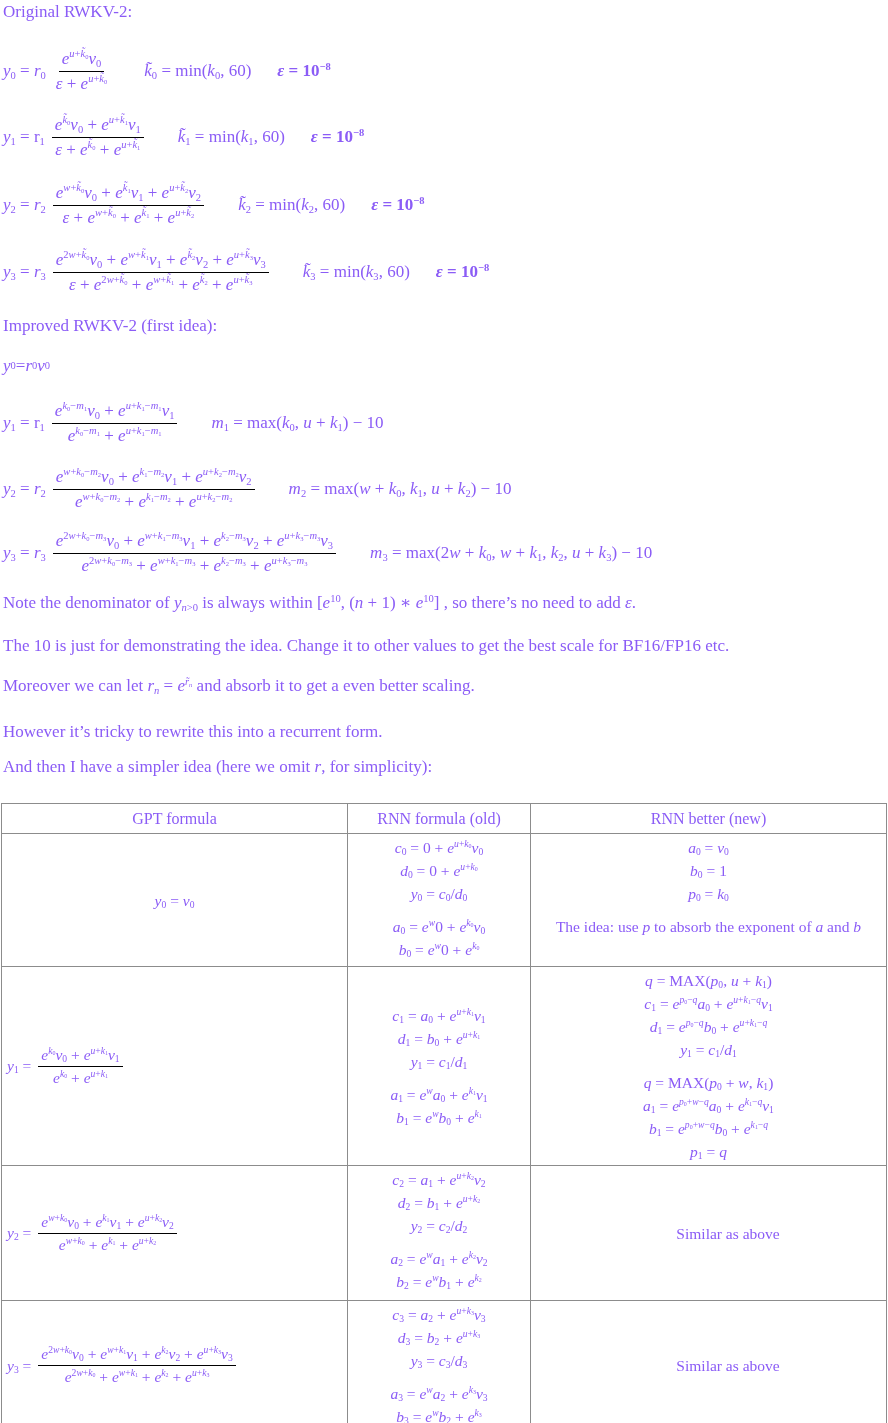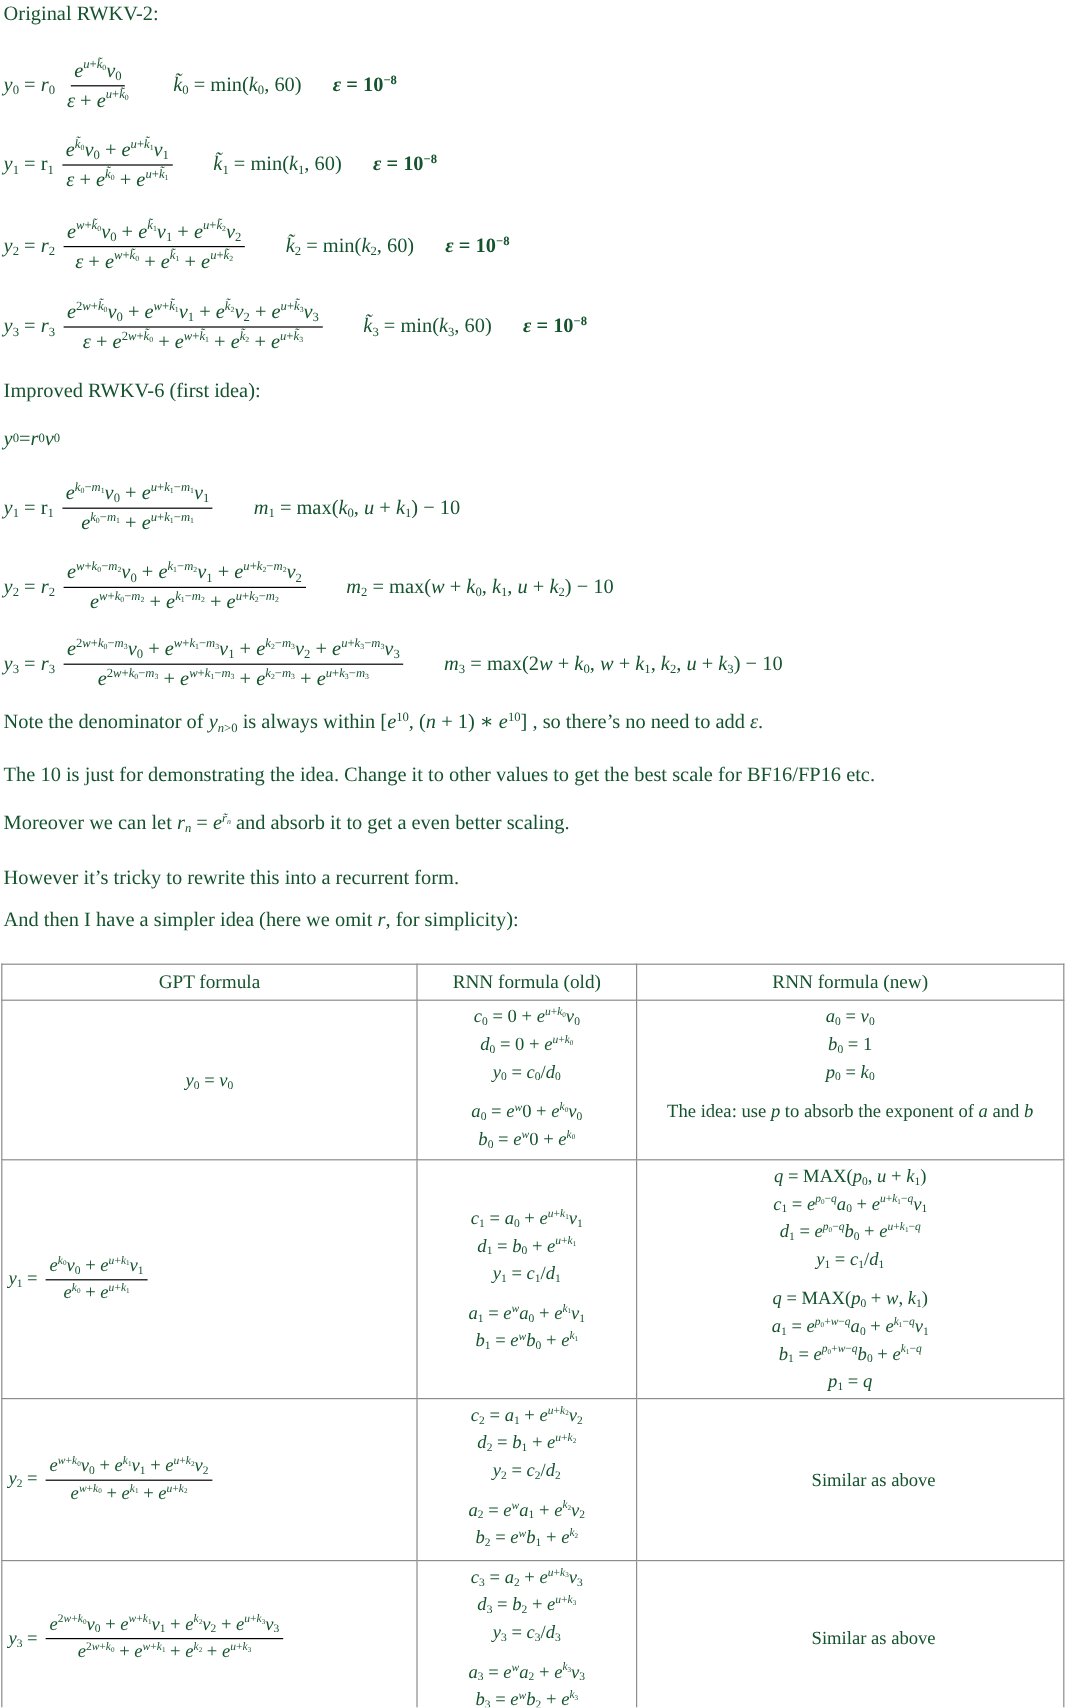--- a/index.html
+++ b/index.html
@@ -1,16 +1,16 @@
 <!DOCTYPE html>
 <html><head>
 <meta charset="utf-8">
 <style>
   html,body{margin:0;padding:0;background:#ffffff;}
-  .doc{position:relative;width:888px;height:1423px;background:#ffffff;color:#14532d;
+  .doc{position:relative;width:888px;height:1423px;background:#ffffff;color:#8b5cf6;
        font-family:"Liberation Serif","DejaVu Serif",serif;overflow:hidden;}
   .para{position:absolute;left:3px;font-size:17px;white-space:nowrap;font-style:normal;}
   .eq{position:absolute;left:3px;height:58px;display:flex;align-items:center;
       font-size:17px;font-style:italic;white-space:nowrap;}
   .eq.plain-eq{height:24px;}
   .rm{font-style:normal;}
   .it{font-style:italic;}
   .lhs{margin-right:7px;}
   .frac{display:inline-flex;flex-direction:column;align-items:center;vertical-align:middle;}
   .num{border-bottom:1px solid #000;padding:0 3px 2px;white-space:nowrap;}
@@ -68,21 +68,21 @@
   <div class="eq" style="top:243px">
       <span class="lhs">y<sub><span class="rm">3</span></sub> <span class="rm">=</span> r<sub><span class="rm">3</span></sub></span>
       <span class="frac">
         <span class="num">e<sup><span class="rm">2</span>w<span class="rm">+</span>k̃<sub><span class="rm">0</span></sub></sup>v<sub><span class="rm">0</span></sub> <span class="rm">+</span> e<sup>w<span class="rm">+</span>k̃<sub><span class="rm">1</span></sub></sup>v<sub><span class="rm">1</span></sub> <span class="rm">+</span> e<sup>k̃<sub><span class="rm">2</span></sub></sup>v<sub><span class="rm">2</span></sub> <span class="rm">+</span> e<sup>u<span class="rm">+</span>k̃<sub><span class="rm">3</span></sub></sup>v<sub><span class="rm">3</span></sub></span>
         <span class="den">ε <span class="rm">+</span> e<sup><span class="rm">2</span>w<span class="rm">+</span>k̃<sub><span class="rm">0</span></sub></sup> <span class="rm">+</span> e<sup>w<span class="rm">+</span>k̃<sub><span class="rm">1</span></sub></sup> <span class="rm">+</span> e<sup>k̃<sub><span class="rm">2</span></sub></sup> <span class="rm">+</span> e<sup>u<span class="rm">+</span>k̃<sub><span class="rm">3</span></sub></sup></span>
       </span>
       <span class="cond">k̃<sub><span class="rm">3</span></sub> <span class="rm">=</span> <span class="rm">min</span><span class="rm">(</span>k<sub><span class="rm">3</span></sub><span class="rm">,</span> <span class="rm">6</span><span class="rm">0</span><span class="rm">)</span></span>
       <span class="eps">ε <span class="rm">=</span> <span class="rm">1</span><span class="rm">0</span><sup><span class="rm">−</span><span class="rm">8</span></sup></span>
     </div>
 
-  <div class="para" style="top:316px">Improved RWKV-6 (first idea):</div>
+  <div class="para" style="top:316px">Improved RWKV-2 (first idea):</div>
 
   <div class="eq plain-eq" style="top:354px">y<sub><span class="rm">0</span></sub> <span class="rm">=</span> r<sub><span class="rm">0</span></sub>v<sub><span class="rm">0</span></sub></div>
   <div class="eq" style="top:394px">
       <span class="lhs">y<sub><span class="rm">1</span></sub> <span class="rm">=</span> <span class="rm">r</span><sub><span class="rm">1</span></sub></span>
       <span class="frac">
         <span class="num">e<sup>k<sub><span class="rm">0</span></sub><span class="rm">−</span>m<sub><span class="rm">1</span></sub></sup>v<sub><span class="rm">0</span></sub> <span class="rm">+</span> e<sup>u<span class="rm">+</span>k<sub><span class="rm">1</span></sub><span class="rm">−</span>m<sub><span class="rm">1</span></sub></sup>v<sub><span class="rm">1</span></sub></span>
         <span class="den">e<sup>k<sub><span class="rm">0</span></sub><span class="rm">−</span>m<sub><span class="rm">1</span></sub></sup> <span class="rm">+</span> e<sup>u<span class="rm">+</span>k<sub><span class="rm">1</span></sub><span class="rm">−</span>m<sub><span class="rm">1</span></sub></sup></span>
       </span>
       <span class="cond">m<sub><span class="rm">1</span></sub> <span class="rm">=</span> <span class="rm">max</span><span class="rm">(</span>k<sub><span class="rm">0</span></sub><span class="rm">,</span> u <span class="rm">+</span> k<sub><span class="rm">1</span></sub><span class="rm">)</span> <span class="rm">−</span> <span class="rm">1</span><span class="rm">0</span></span>
     </div>
@@ -112,21 +112,21 @@
   <table class="t">
     <colgroup>
       <col style="width:346px">
         <col style="width:183px">
         <col style="width:356px">
     </colgroup>
     <thead>
       <tr>
         <th>GPT formula</th>
         <th>RNN formula (old)</th>
-        <th>RNN formula (new)</th>
+        <th>RNN better (new)</th>
       </tr>
     </thead>
     <tbody id="tbody">
         <tr style="height: 133px;">
           <td class="gpt">
             <div class="mathline">y<sub><span class="rm">0</span></sub> <span class="rm">=</span> v<sub><span class="rm">0</span></sub></div>
           </td>
           <td style="vertical-align: top;">
             <div class="mathline">c<sub><span class="rm">0</span></sub> <span class="rm">=</span> <span class="rm">0</span> <span class="rm">+</span> e<sup>u<span class="rm">+</span>k<sub><span class="rm">0</span></sub></sup>v<sub><span class="rm">0</span></sub></div>
             <div class="mathline">d<sub><span class="rm">0</span></sub> <span class="rm">=</span> <span class="rm">0</span> <span class="rm">+</span> e<sup>u<span class="rm">+</span>k<sub><span class="rm">0</span></sub></sup></div>

